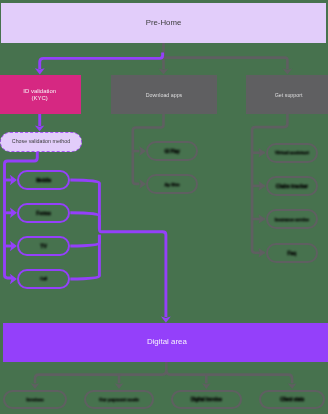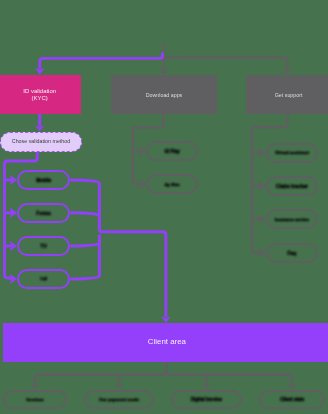--- a/index.html
+++ b/index.html
@@ -84,41 +84,44 @@
         <polygon points="34.9,68.2 39.8,69.56400000000001 44.699999999999996,68.2 39.8,74.4" stroke="none"></polygon>
         <polygon points="34.9,125.6 39.6,126.832 44.300000000000004,125.6 39.6,131.2" stroke="none"></polygon>
         <polygon points="9.899999999999999,174.7 11.439999999999998,180 9.899999999999999,185.3 16.9,180" stroke="none"></polygon>
         <polygon points="9.899999999999999,207.5 11.439999999999998,212.8 9.899999999999999,218.10000000000002 16.9,212.8" stroke="none"></polygon>
         <polygon points="9.899999999999999,240.7 11.439999999999998,246 9.899999999999999,251.3 16.9,246" stroke="none"></polygon>
         <polygon points="9.899999999999999,273.7 11.439999999999998,279 9.899999999999999,284.3 16.9,279" stroke="none"></polygon>
         <polygon points="161,316.5 165.9,317.886 170.8,316.5 165.9,322.8" stroke="none"></polygon>
       </g>
   </svg>
 
+  <div class="node" id="prehome">
+    <span>Pre-Home</span>
+  </div>
 
   <div class="node" id="kyc">
     <span>
       <span>ID validation</span><br><span>(KYC)</span>
     </span>
   </div>
 
   <div class="node" id="downloadapps">
     <span>Download apps</span>
   </div>
 
   <div class="node" id="getsupport">
     <span>Get support</span>
   </div>
 
   <div class="node" id="chosemethod">
     <span>Chose validation method</span>
   </div>
 
   <div class="node" id="clientarea">
-    <span>Client area</span>
+    <span>Digital area</span>
   </div>
 
 <div class="node ppill" style="left: 17px; top: 170px; width: 53.3px; height: 20px;">
       <span class="blur" style="font-size: 4.7px;">Mobile</span>
     </div>
     <div class="node ppill" style="left: 17px; top: 203px; width: 53.3px; height: 20px;">
       <span class="blur" style="font-size: 4.8px;">Forms</span>
     </div>
     <div class="node ppill" style="left: 17px; top: 236px; width: 53.3px; height: 20px;">
       <span class="blur" style="font-size: 5.2px;">TV</span>

